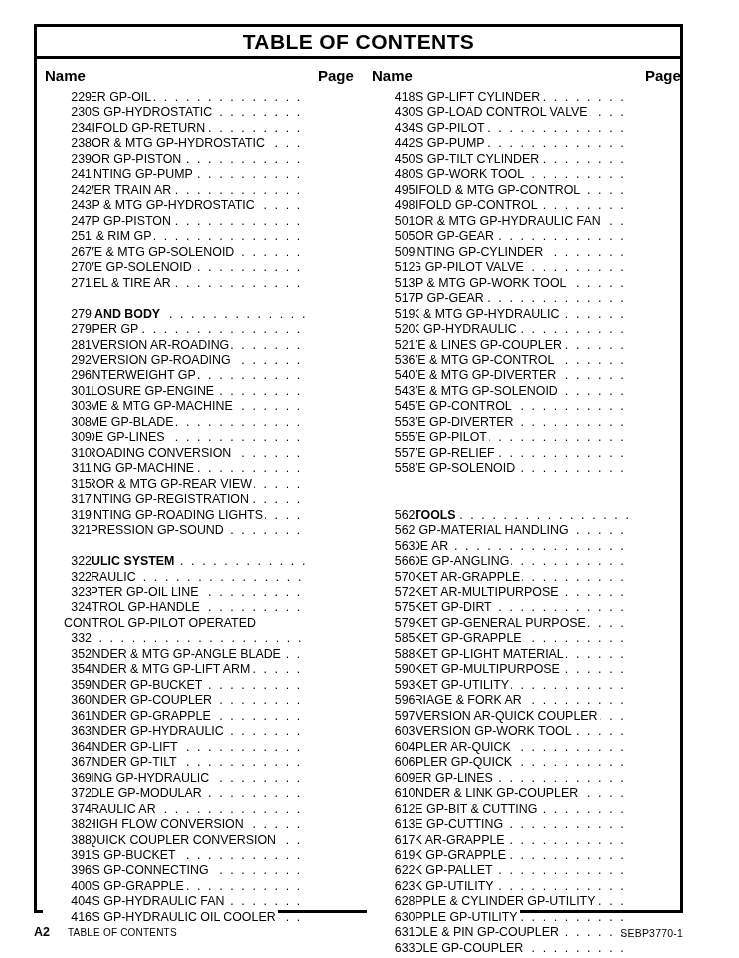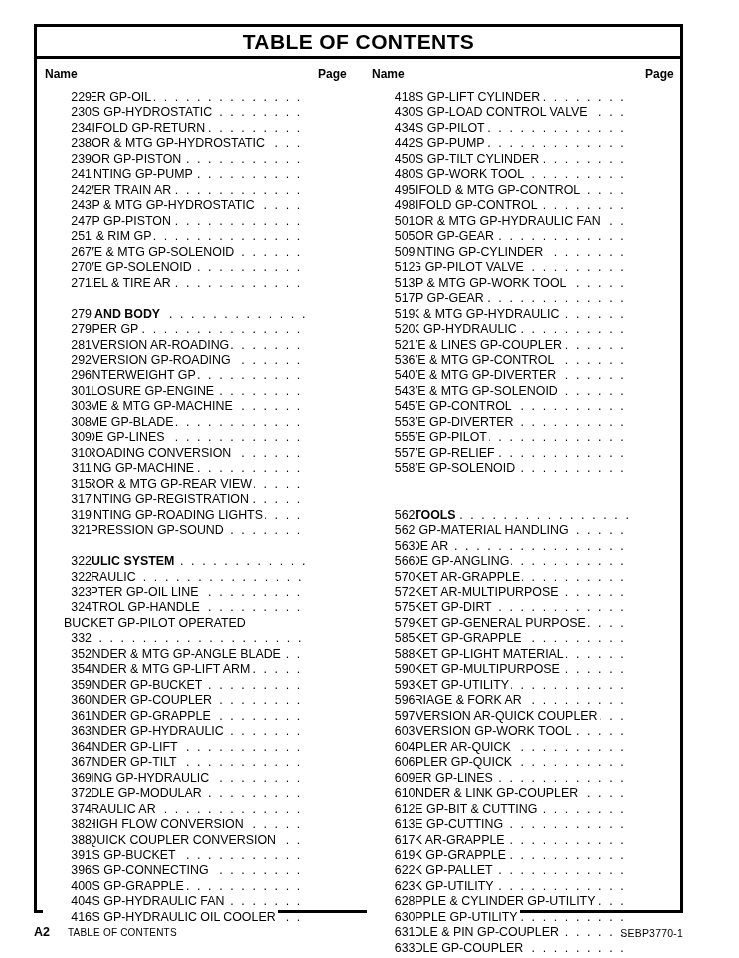--- a/index.html
+++ b/index.html
@@ -55,21 +55,21 @@
   
   .col-headers {
     position: absolute;
     left: 0;
     top: 35px;
     width: 100%;
     height: 24px;
   }
   .col-head {
     position: absolute;
-    font-size: 12px;
+    font-size: 15px;
     font-weight: bold;
     top: 5px;
     white-space: nowrap;
   }
   .col-head.name-l { left: 8px; }
   .col-head.page-l { left: 281px; }
   .col-head.name-r { left: 335px; }
   .col-head.page-r { left: 608px; }
 
   
@@ -343,21 +343,21 @@
             <span class="dots">. . . . . . . . . . . . . . . . . . . . . . . . . . . . . . . . . . . . . . . . . . . . . . . . . . . . . . . . . . . . . . . . . . . . . . . . . . . . . . . . . . . . . . . . . . . . . . . . . . . . . . . . . . . . . . . . . . . . . . . . </span>
             <span class="label">ADAPTER GP-OIL LINE</span>
             <span class="page">323</span>
           </div>
           <div class="entry lvl-item">
             <span class="dots">. . . . . . . . . . . . . . . . . . . . . . . . . . . . . . . . . . . . . . . . . . . . . . . . . . . . . . . . . . . . . . . . . . . . . . . . . . . . . . . . . . . . . . . . . . . . . . . . . . . . . . . . . . . . . . . . . . . . . . . . </span>
             <span class="label">CONTROL GP-HANDLE</span>
             <span class="page">324</span>
           </div>
           <div class="entry lvl-item nodots nopage">
-            <span class="label">BUCKET GP-PILOT OPERATED</span>
+            <span class="label">CONTROL GP-PILOT OPERATED</span>
           </div>
           <div class="entry lvl-cont">
             <span class="dots">. . . . . . . . . . . . . . . . . . . . . . . . . . . . . . . . . . . . . . . . . . . . . . . . . . . . . . . . . . . . . . . . . . . . . . . . . . . . . . . . . . . . . . . . . . . . . . . . . . . . . . . . . . . . . . . . . . . . . . . . </span>
             <span class="label">HYD</span>
             <span class="page">332</span>
           </div>
           <div class="entry lvl-item">
             <span class="dots">. . . . . . . . . . . . . . . . . . . . . . . . . . . . . . . . . . . . . . . . . . . . . . . . . . . . . . . . . . . . . . . . . . . . . . . . . . . . . . . . . . . . . . . . . . . . . . . . . . . . . . . . . . . . . . . . . . . . . . . . </span>
             <span class="label">CYLINDER &amp; MTG GP-ANGLE BLADE</span>
             <span class="page">352</span>

